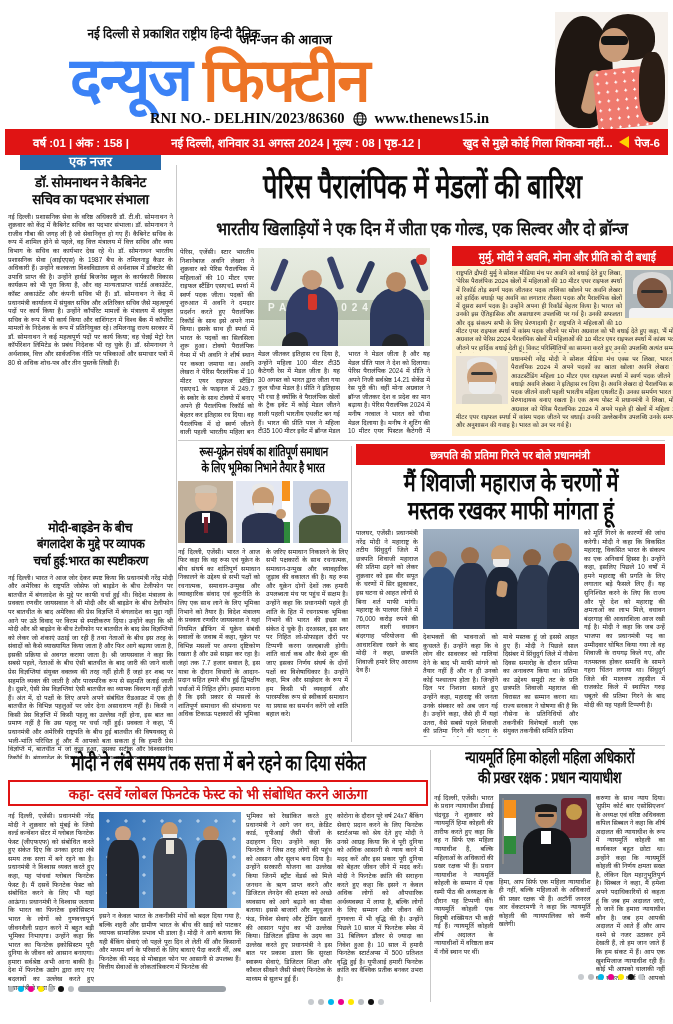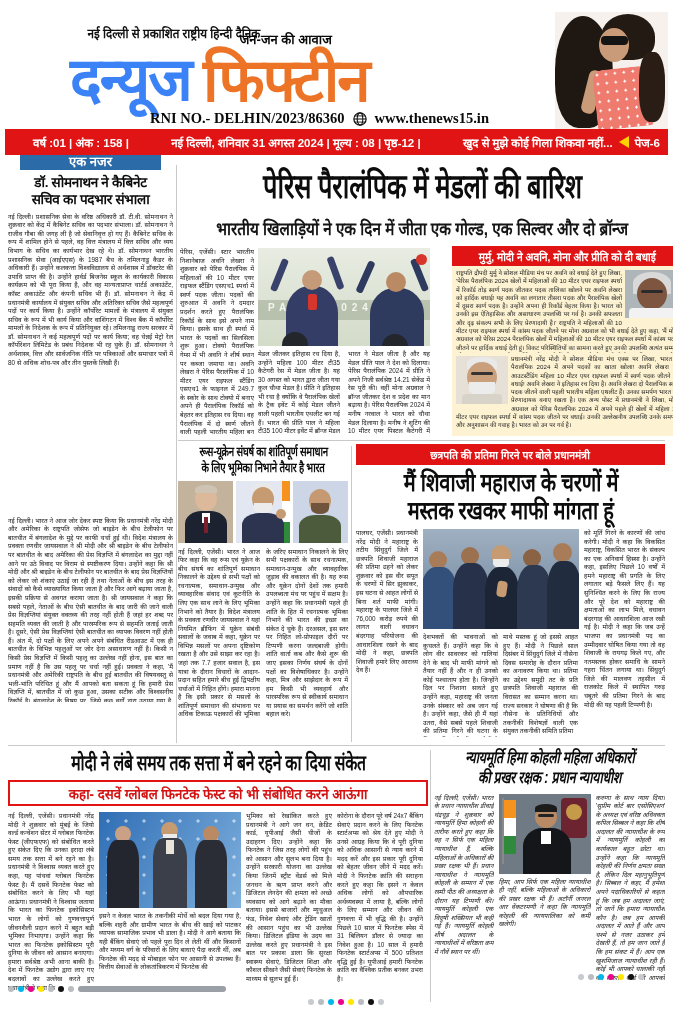--- a/index.html
+++ b/index.html
@@ -69,25 +69,30 @@
     <span style="flex:1;text-align:center;">नई दिल्ली, शनिवार 31 अगस्त 2024 | मूल्य : 08 | पृष्ठ-12 |</span>
     <span>खुद से मुझे कोई गिला शिकवा नहीं...</span>
     <span style="display:inline-block;margin:0 6px;width:0;height:0;border-top:6px solid transparent;border-bottom:6px solid transparent;border-right:10px solid #ffd200;"></span>
     <span style="margin-right:8px;">पेज-6</span>
   </div>
 
   <div class="abs" style="left:8px;top:151px;width:165px;height:582px;">
     <div class="blueband" style="margin:0 12px;height:19px;font-size:13px;">
       <span>एक नजर</span>
     </div>
-    <div class="ctr hl" style="font-size:13.5px;line-height:1.25;margin-top:5px;">
+    <div class="ctr hl" style="font-size:13.5px;line-height:1.25;margin-top:5px;font-family:Liberation Serif, serif;">
       <span class="fit">डॉ. सोमनाथन ने कैबिनेट</span><br>
       <span class="fit">सचिव का पदभार संभाला</span>
     </div>
     <div class="tiny" style="height:300px;margin-top:4px;">नई दिल्ली। प्रशासनिक सेवा के वरिष्ठ अधिकारी डॉ. टी.वी. सोमनाथन ने शुक्रवार को केंद्र में कैबिनेट सचिव का पदभार संभाला। डॉ. सोमनाथन ने राजीव गौबा की जगह ली है जो सेवानिवृत्त हो गए हैं। कैबिनेट सचिव के रूप में शामिल होने से पहले, वह वित्त मंत्रालय में वित्त सचिव और व्यय विभाग के सचिव का कार्यभार देख रहे थे। डॉ. सोमनाथन भारतीय प्रशासनिक सेवा (आईएएस) के 1987 बैच के तमिलनाडु कैडर के अधिकारी हैं। उन्होंने कलकत्ता विश्वविद्यालय से अर्थशास्त्र में डॉक्टरेट की उपाधि प्राप्त की है। उन्होंने हार्वर्ड बिजनेस स्कूल के कार्यकारी विकास कार्यक्रम को भी पूरा किया है, और वह मान्यताप्राप्त चार्टर्ड अकाउंटेंट, कॉस्ट अकाउंटेंट और कंपनी सचिव भी हैं। डॉ. सोमनाथन ने केंद्र में प्रधानमंत्री कार्यालय में संयुक्त सचिव और अतिरिक्त सचिव जैसे महत्वपूर्ण पदों पर कार्य किया है। उन्होंने कॉर्पोरेट मामलों के मंत्रालय में संयुक्त सचिव के रूप में भी कार्य किया और वाशिंगटन में विश्व बैंक में कॉर्पोरेट मामलों के निदेशक के रूप में प्रतिनियुक्त रहे। तमिलनाडु राज्य सरकार में डॉ. सोमनाथन ने कई महत्वपूर्ण पदों पर कार्य किया; वह चेन्नई मेट्रो रेल कॉर्पोरेशन लिमिटेड के प्रबंध निदेशक भी रह चुके हैं। डॉ. सोमनाथन ने अर्थशास्त्र, वित्त और सार्वजनिक नीति पर पत्रिकाओं और समाचार पत्रों में 80 से अधिक शोध-पत्र और तीन पुस्तकें लिखी हैं।</div>
+    <div class="ctr hl" style="font-size:12.8px;line-height:1.3;margin-top:7px;">
+      <span class="fit sx95">मोदी-बाइडेन के बीच</span><br>
+      <span class="fit sx90">बंगलादेश के मुद्दे पर व्यापक</span><br>
+      <span class="fit sx90">चर्चा हुई:भारत का स्पष्टीकरण</span>
+    </div>
     <div class="tiny" style="height:185px;margin-top:4px;">नई दिल्ली। भारत ने आज जोर देकर स्पष्ट किया कि प्रधानमंत्री नरेंद्र मोदी और अमेरिका के राष्ट्रपति जोसेफ जो बाइडेन के बीच टेलीफोन पर बातचीत में बंगलादेश के मुद्दे पर काफी चर्चा हुई थी। विदेश मंत्रालय के प्रवक्ता रणधीर जायसवाल ने श्री मोदी और श्री बाइडेन के बीच टेलीफोन पर बातचीत के बाद अमेरिका की प्रेस विज्ञप्ति में बंगलादेश का मुद्दा नहीं आने पर उठे विवाद पर विराम से स्पष्टीकरण दिया। उन्होंने कहा कि श्री मोदी और श्री बाइडेन के बीच टेलीफोन पर बातचीत के बाद प्रेस विज्ञप्तियों को लेकर जो शंकाएं उठाई जा रही हैं तथा नेताओं के बीच इस तरह के संवादों को कैसे व्याख्यायित किया जाता है और फिर आगे बढ़ाया जाता है, इसकी प्रक्रिया से अवगत कराया जाता है। श्री जायसवाल ने कहा कि सबसे पहले, नेताओं के बीच ऐसी बातचीत के बाद जारी की जाने वाली प्रेस विज्ञप्तियां संयुक्त वक्तव्य की तरह नहीं होती हैं जहां हर शब्द पर सहमति व्यक्त की जाती है और पारस्परिक रूप से सहमति जताई जाती है। दूसरे, ऐसी प्रेस विज्ञप्तियां ऐसी बातचीत का व्यापक विवरण नहीं होती हैं। अंत में, दो पक्षों के लिए अपने अपने संबंधित रीडआउट में एक ही बातचीत के विभिन्न पहलुओं पर जोर देना असाधारण नहीं है। किसी न किसी प्रेस विज्ञप्ति में किसी पहलू का उल्लेख नहीं होना, इस बात का प्रमाण नहीं है कि उस पहलू पर चर्चा नहीं हुई। प्रवक्ता ने कहा, 'मैं प्रधानमंत्री और अमेरिकी राष्ट्रपति के बीच हुई बातचीत की विषयवस्तु से भली-भांति परिचित हूं और मैं आपको बता सकता हूं कि हमारी प्रेस विज्ञप्ति में, बातचीत में जो कुछ हुआ, उसका सटीक और विश्वसनीय रिकॉर्ड है। बंगलादेश के विषय पर, जिसे कुछ वर्गों द्वारा उठाया गया है, दोनों नेताओं के बीच काफी चर्चा हुई।'</div>
   </div>
   <div class="abs rule" style="left:176px;top:165px;width:1px;height:578px;"></div>
 
   <div class="abs ctr" style="left:178px;top:162px;width:489px;height:52px;font-size:34px;">
     <span class="fit sx75 hl">पेरिस पैरालंपिक में मेडलों की बारिश</span>
   </div>
   <div class="abs ctr" style="left:178px;top:216px;width:489px;font-size:18px;font-weight:600;color:#151515;">
     <span class="fit sx85">भारतीय खिलाड़ियों ने एक दिन में जीता एक गोल्ड, एक सिल्वर और दो ब्रॉन्ज</span>
   </div>
@@ -233,21 +238,21 @@
           <span style="position:absolute;left:96px;top:28px;width:32px;height:68px;background:#2a2d36;border-radius:30% 30% 0 0;"></span>
         </span>
         <div class="tiny" style="width:142px;height:100px;margin-top:4px;">इसने न केवल भारत के तकनीकी मोर्चे को बदल दिया गया है, बल्कि शहरी और ग्रामीण भारत के बीच की खाई को पाटकर व्यापक सामाजिक प्रभाव भी डाला है। मोदी ने आगे बताया कि यही बैंकिंग सेवाएं जो पहले पूरा दिन ले लेती थीं और किसानों और मध्यम वर्ग के परिवारों के लिए बाधाएं पैदा करती थीं, अब फिनटेक की मदद से मोबाइल फोन पर आसानी से उपलब्ध हैं। वित्तीय सेवाओं के लोकतांत्रिकरण में फिनटेक की</div>
       </div>
       <div class="tiny" style="width:86px;height:200px;">भूमिका को रेखांकित करते हुए प्रधानमंत्री ने आगे जन धन, क्रेडिट कार्ड, यूपीआई जैसी चीजों के उदाहरण दिए। उन्होंने कहा कि फिनटेक ने जिस तरह लोगों की पहुंच को आसान और सुलभ बना दिया है। उन्होंने सरकारी योजना का उल्लेख किया जिनमें स्ट्रीट वेंडर्स को मिले जनधन के ऋण प्राप्त करने और डिजिटल लेनदेन की क्षमता को अच्छे व्यवसाय को आगे बढ़ाने का मौका बताया। इससे बाजारों और म्युचुअल फंड, निवेश सेवाएं और ट्रेडिंग खातों की आसान पहुंच का भी उल्लेख किया। डिजिटल इंडिया के उदय का उल्लेख करते हुए प्रधानमंत्री ने इस बात पर प्रकाश डाला कि सुरक्षा स्वास्थ्य सेवाएं, डिजिटल शिक्षा और कौशल सीखने जैसी सेवाएं फिनटेक के माध्यम से सुलभ हुई हैं।</div>
       <div class="tiny" style="width:86px;height:200px;">कोरोना के दौरान पूरे वर्ष 24x7 बैंकिंग सेवाएं प्रदान करने के लिए फिनटेक स्टार्टअप्स को श्रेय देते हुए मोदी ने उनसे आग्रह किया कि वे पूरी दुनिया को अधिक आसानी से न्याय करने में मदद करें और इस प्रकार पूरी दुनिया को बेहतर जीवन जीने में मदद करें। मोदी ने फिनटेक क्रांति की सराहना करते हुए कहा कि इसने न केवल अधिक लोगों को औपचारिक अर्थव्यवस्था में लाया है, बल्कि लोगों के लिए सम्मान और जीवन की गुणवत्ता में भी वृद्धि की है। उन्होंने पिछले 10 साल में फिनटेक स्पेस में 31 बिलियन डॉलर से ज्यादा का निवेश हुआ है। 10 साल में हमारी फिनटेक स्टार्टअप्स में 500 प्रतिशत वृद्धि हुई है। यूपीआई हमारी फिनटेक क्रांति का वैश्विक प्रतीक बनकर उभरा है।</div>
     </div>
   </div>
   <div class="abs rule" style="left:430px;top:750px;width:1px;height:252px;"></div>
 
-  <div class="abs" style="left:434px;top:748px;width:231px;height:258px;font-style:italic;">
+  <div class="abs" style="left:434px;top:748px;width:231px;height:258px;">
     <div class="ctr hl" style="font-size:16.5px;line-height:1.2;">
       <span class="fit sx75">न्यायमूर्ति हिमा कोहली महिला अधिकारों</span><br>
       <span class="fit sx75">की प्रखर रक्षक : प्रधान न्यायाधीश</span>
     </div>
     <div style="display:flex;gap:5px;margin-top:6px;">
       <div class="tiny" style="width:60px;height:200px;">नई दिल्ली, एजेंसी। भारत के प्रधान न्यायाधीश डीवाई चंद्रचूड़ ने शुक्रवार को न्यायमूर्ति हिमा कोहली की तारीफ करते हुए कहा कि वह न सिर्फ एक महिला न्यायाधीश हैं, बल्कि महिलाओं के अधिकारों की प्रखर रक्षक भी हैं। प्रधान न्यायाधीश ने न्यायमूर्ति कोहली के सम्मान में एक रस्मी पीठ की अध्यक्षता के दौरान यह टिप्पणी की। न्यायमूर्ति कोहली एक विदुषी शख्सियत भी कही गई हैं। न्यायमूर्ति कोहली शीर्ष अदालत के न्यायाधीशों में वरिष्ठता क्रम में नौवें स्थान पर थीं।</div>
       <div style="width:92px;">
         <span class="phf" style="width:92px;height:80px;display:block;background:#707a85;">
           <span style="position:absolute;left:3px;top:4px;width:2px;height:66px;background:#8a8a8a;"></span>
           <span style="position:absolute;left:5px;top:6px;width:12px;height:54px;background:linear-gradient(#f6921e 33%,#ffffff 33%,#ffffff 66%,#2f8a3c 66%);"></span>

